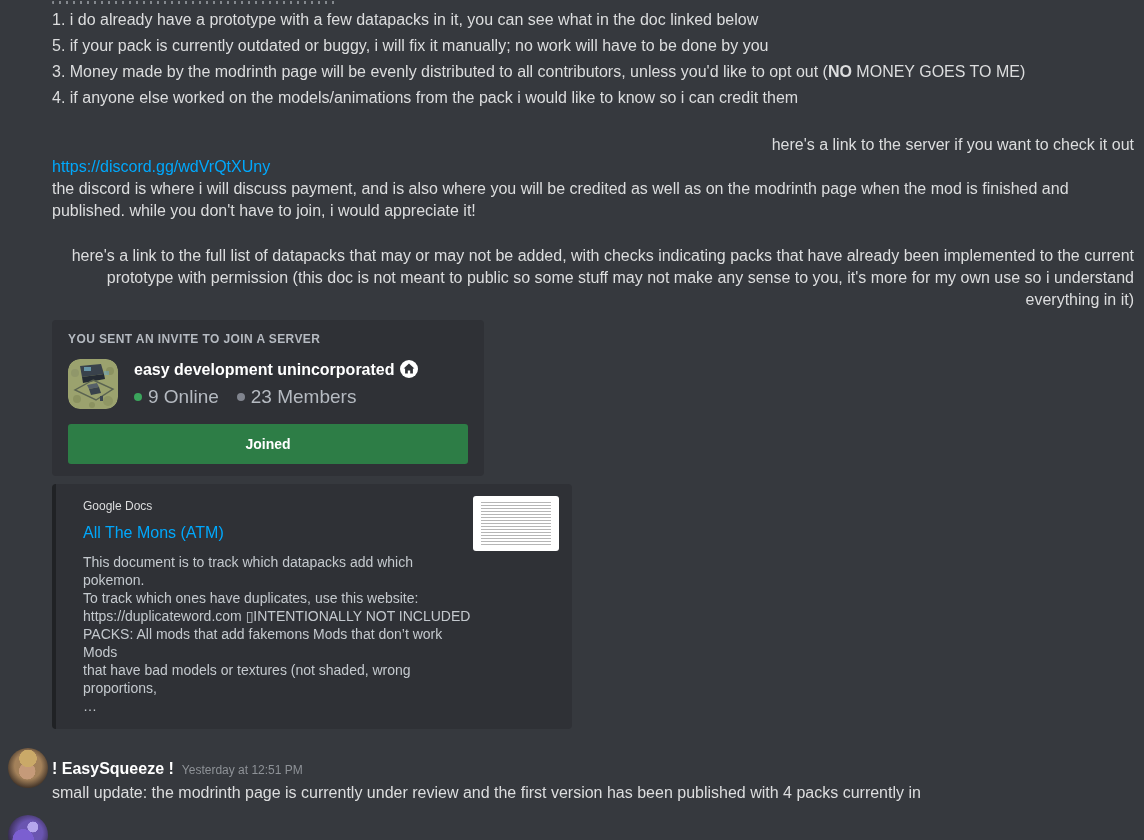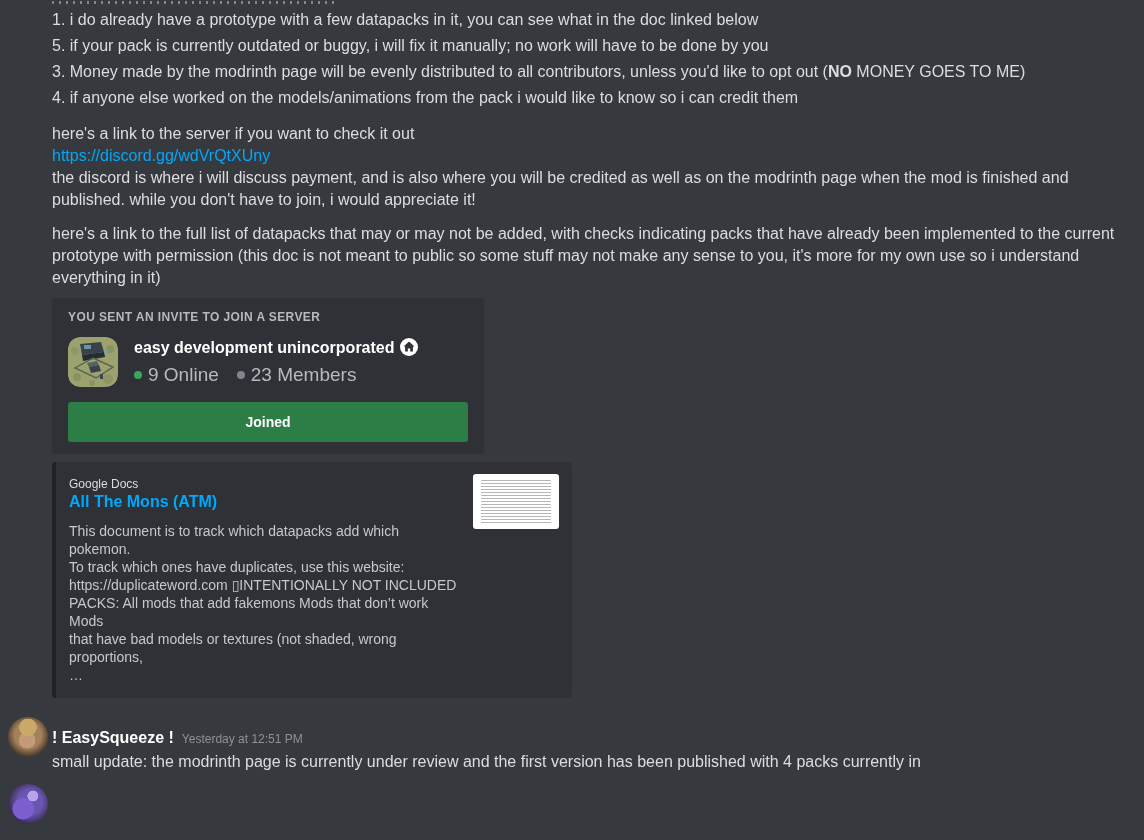--- a/index.html
+++ b/index.html
@@ -16,21 +16,21 @@
   .clipped-line{
     margin:1px 0 3px 52px;width:287px;height:3px;
     background:repeating-linear-gradient(90deg,rgba(195,200,206,.55) 0 2px,transparent 2px 7px);
     border-radius:1px;
   }
 
   
   .msgblock{margin-left:52px;width:1082px;}
   .msg-line{line-height:22px;}
   .msg-line.list{line-height:26px;}
-  .msg-line.gap{margin-top:12px;}
+  .msg-line.gap{margin-top:23px;text-align:right;}
   .bold{font-weight:700;}
   .italic{}
   .edited{font-size:11px;color:var(--timestamp,#8e9297);margin-left:3px;}
   a.link{color:var(--link_blue,#00a8fc);text-decoration:none;cursor:pointer;}
 
   
   .invite{
     margin:9px 0 0 52px;width:432px;box-sizing:border-box;
     background:var(--embed_background,#2f3136);
     border-radius:4px;padding:12px 16px;
@@ -53,24 +53,24 @@
     margin-top:15px;display:block;width:100%;height:40px;
     background:var(--joined_green,#2d7d46);border:none;border-radius:3px;
     color:#fff;font-weight:700;font-size:14px;font-family:inherit;cursor:pointer;
   }
 
   
   .docs{
     position:relative;margin:8px 0 0 52px;width:520px;box-sizing:border-box;
     background:var(--embed_background,#2f3136);
     border-left:4px solid var(--embed_border,#202225);
-    border-radius:4px;padding:14px 16px 14px 13px;
+    border-radius:4px;padding:14px 16px 14px 27px;
   }
   .provider{font-size:12px;line-height:16px;color:var(--text,#dcddde);}
-  .docs-title{font-size:16px;font-weight:700;line-height:20px;color:var(--link_blue,#00a8fc);cursor:pointer;display:inline-block;}
+  .docs-title{margin-top:9px;font-size:16px;font-weight:400;line-height:20px;color:var(--link_blue,#00a8fc);cursor:pointer;display:inline-block;}
   .docs-desc{margin-top:10px;font-size:14px;line-height:18px;color:#c4c9ce;width:395px;}
   .thumb{position:absolute;top:12px;right:13px;width:86px;height:55px;background:#fff;border-radius:3px;cursor:pointer;}
   .thumb-lines{position:absolute;top:6px;bottom:6px;left:8px;right:8px;
     background:repeating-linear-gradient(180deg,#9d9d9d 0 1px,transparent 1px 3px);opacity:.75;}
 
   
   .group{position:relative;margin-left:52px;padding-top:12px;}
   .group.first{margin-top:18px;}
   .group.second{margin-top:10px;}
   .avatar{

